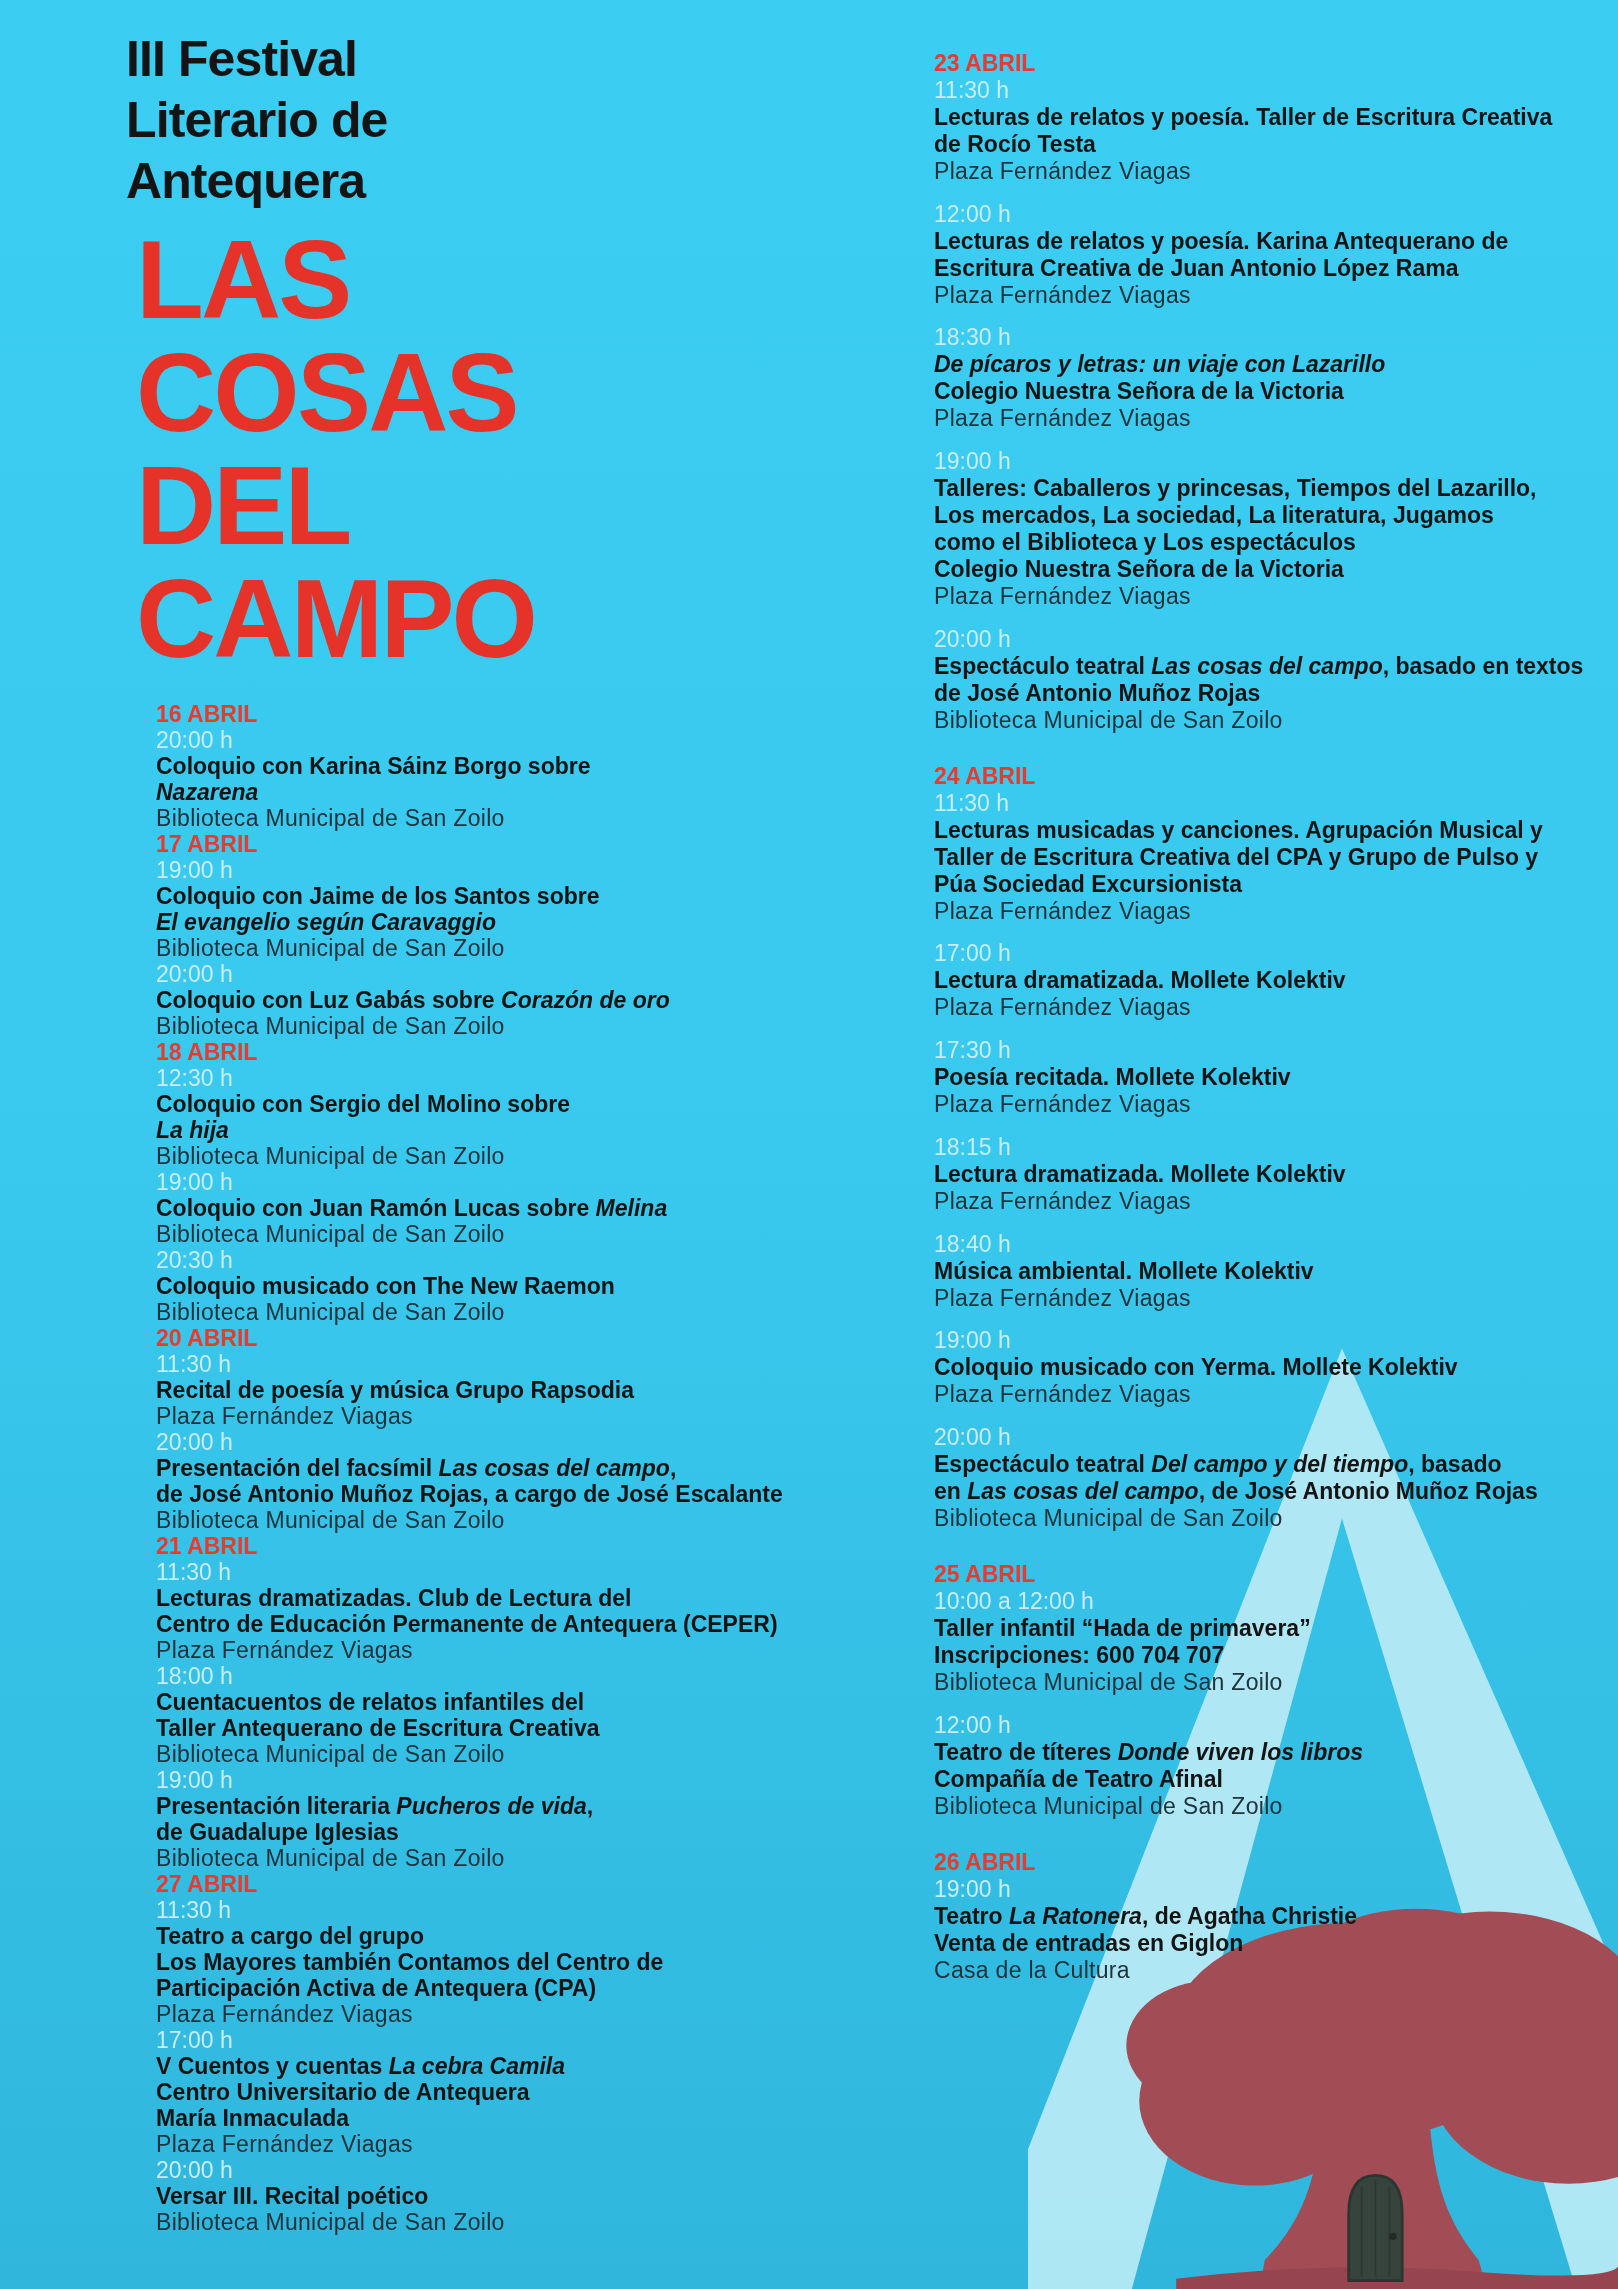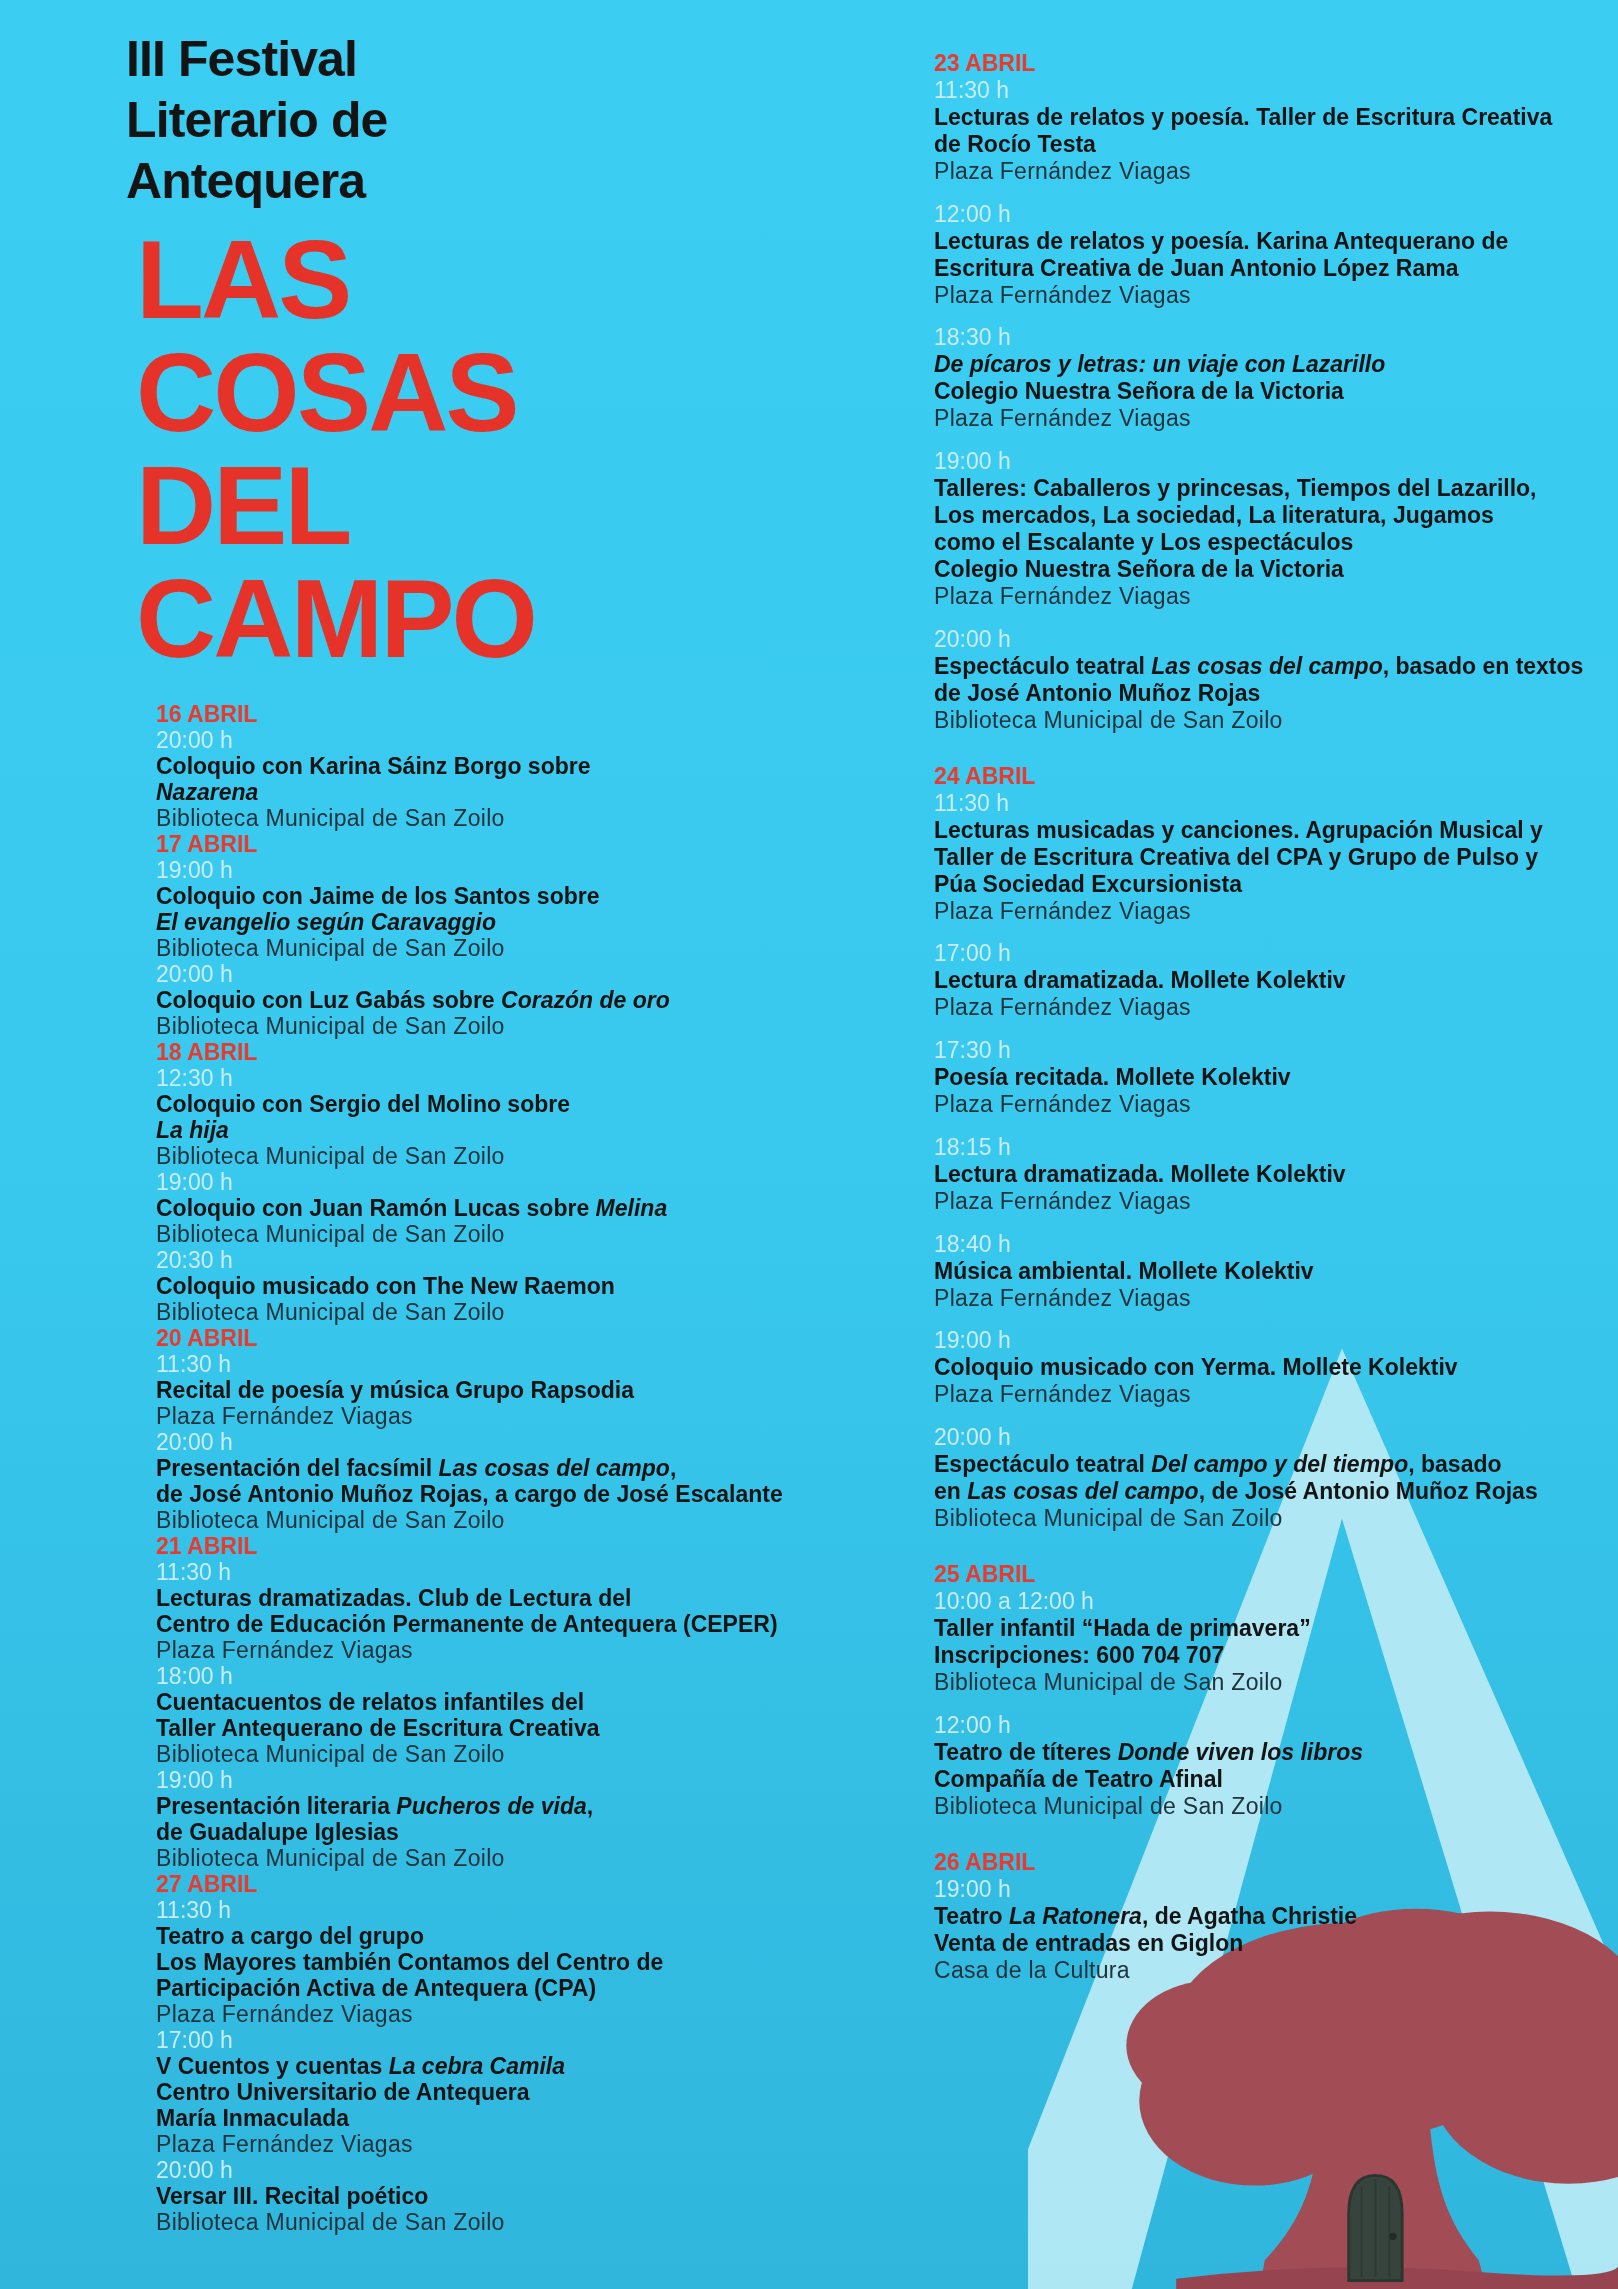--- a/index.html
+++ b/index.html
@@ -204,21 +204,21 @@
       <div class="event">
         <div class="time">18:30 h</div>
         <div class="title-line"><em>De pícaros y letras: un viaje con Lazarillo</em></div>
         <div class="title-line"><span>Colegio Nuestra Señora de la Victoria</span></div>
         <div class="venue">Plaza Fernández Viagas</div>
       </div>
       <div class="event">
         <div class="time">19:00 h</div>
         <div class="title-line"><span>Talleres: Caballeros y princesas, Tiempos del Lazarillo,</span></div>
         <div class="title-line"><span>Los mercados, La sociedad, La literatura, Jugamos</span></div>
-        <div class="title-line"><span>como el Escalante y Los espectáculos</span></div>
+        <div class="title-line"><span>como el Biblioteca y Los espectáculos</span></div>
         <div class="title-line"><span>Colegio Nuestra Señora de la Victoria</span></div>
         <div class="venue">Plaza Fernández Viagas</div>
       </div>
       <div class="event">
         <div class="time">20:00 h</div>
         <div class="title-line"><span>Espectáculo teatral </span><em>Las cosas del campo</em><span>, basado en textos</span></div>
         <div class="title-line"><span>de José Antonio Muñoz Rojas</span></div>
         <div class="venue">Biblioteca Municipal de San Zoilo</div>
       </div>
       <div class="date-header">24 ABRIL</div>

